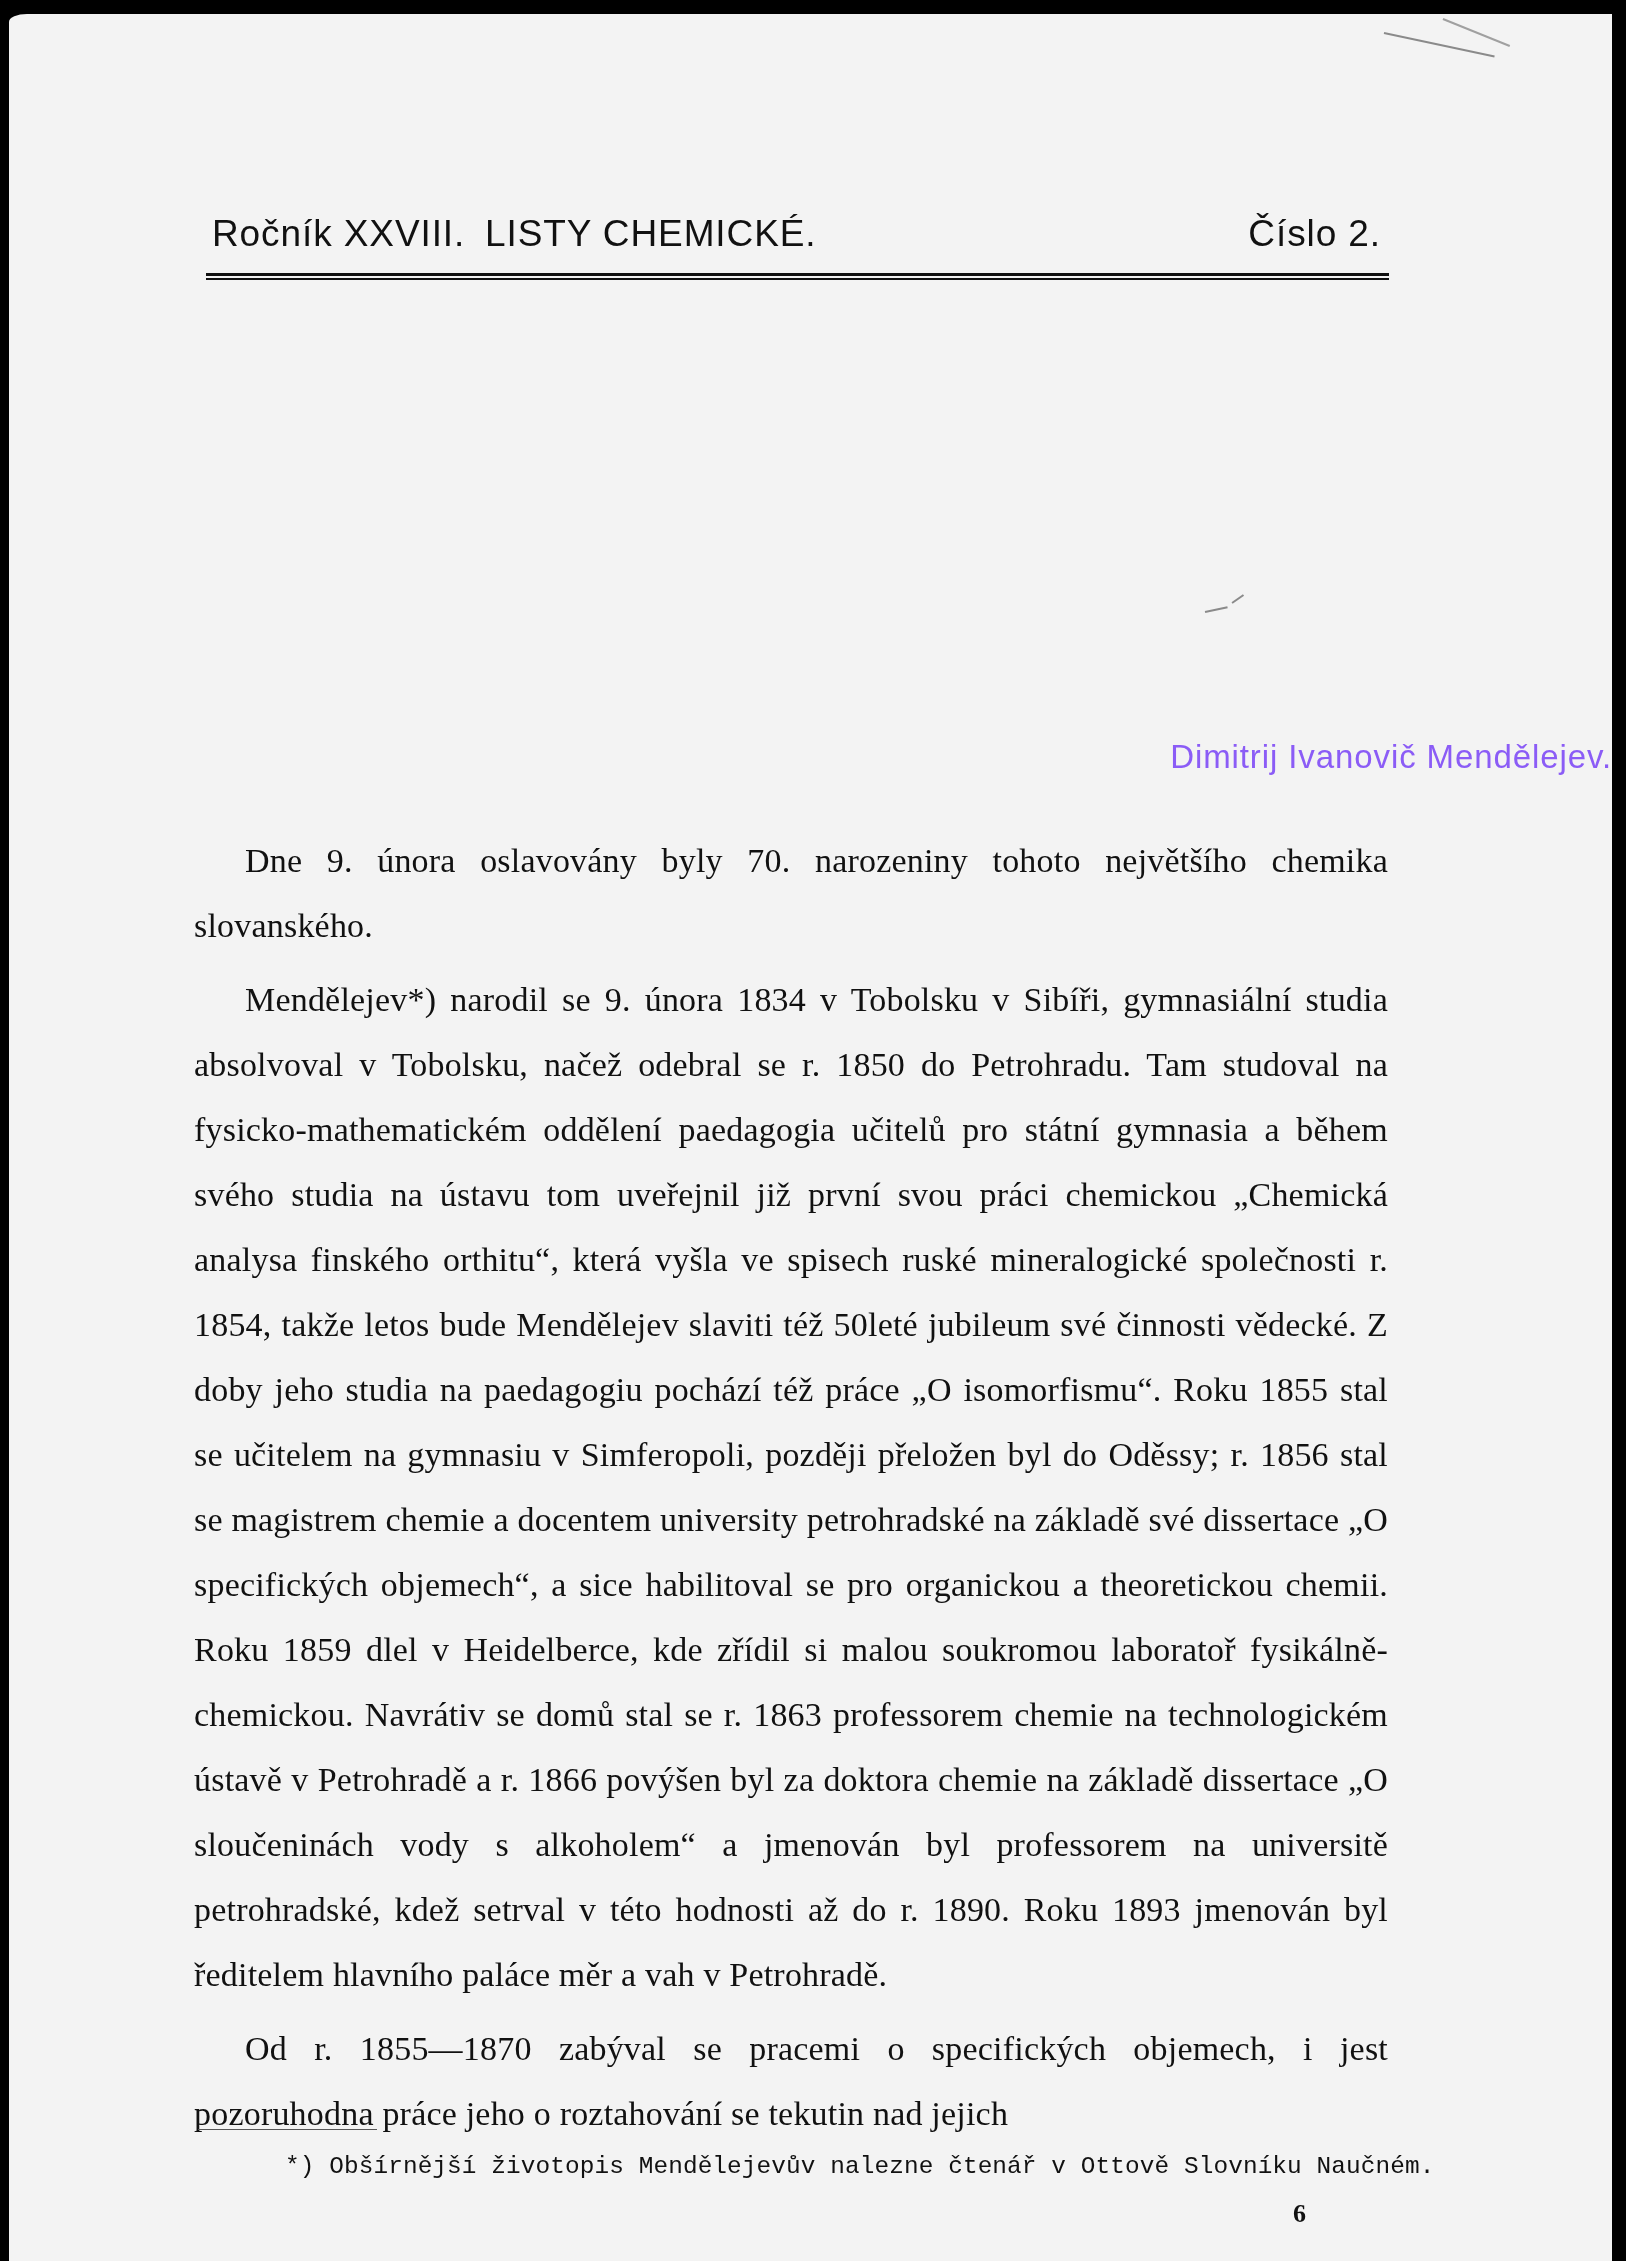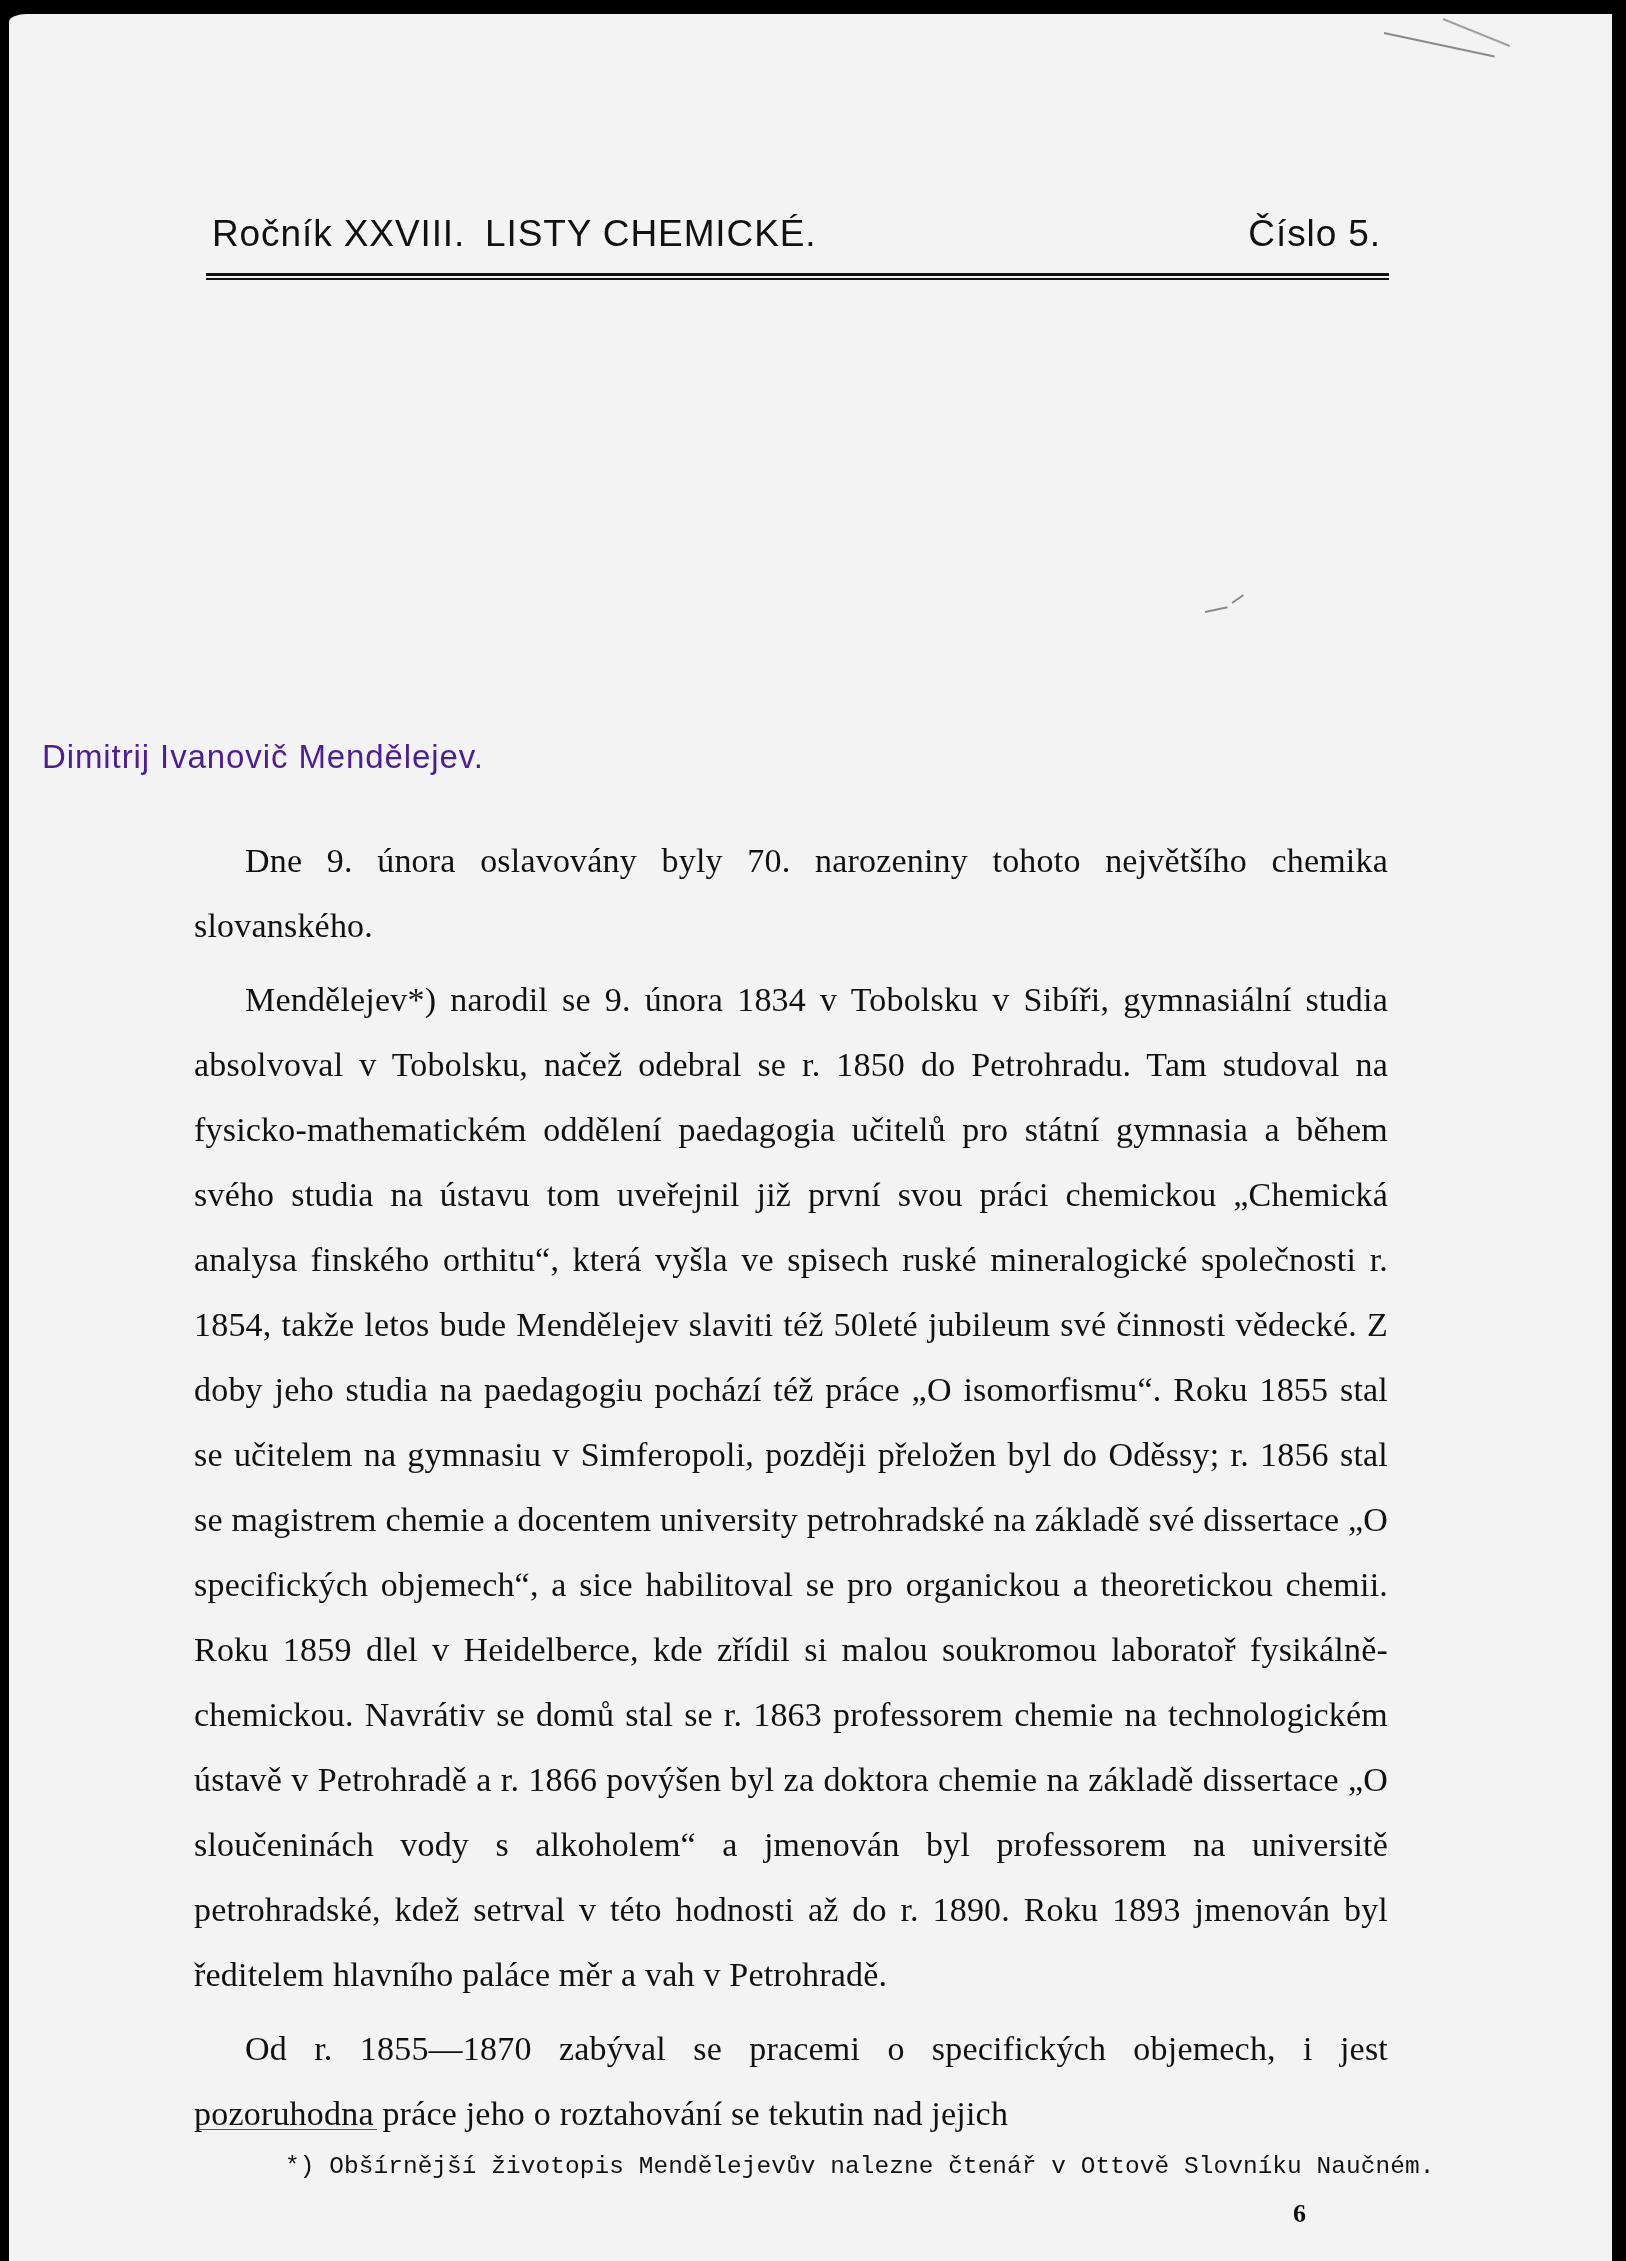--- a/index.html
+++ b/index.html
@@ -36,27 +36,27 @@
     .h-center { left: 262px; margin-left: 31px; }
     .h-right { right: 0; }
     .rule {
       position: absolute; left: 197px; width: 1183px;
       height: 3.2px; background: #111;
     }
     .rule1 { top: 259px; }
     .rule2 { top: 264px; height: 2.3px; }
     .title {
       position: absolute;
-      left: 0; width: 100%; text-align: left;
+      left: 0; width: 100%; text-align: right;
       top: 724px;
       font-family: "Liberation Sans", "DejaVu Sans", sans-serif;
       font-size: 33px;
       letter-spacing: 0.9px;
-      color: #4c1d95;
-      padding-left: 33px; box-sizing: border-box;
+      color: #8b5cf6;
+      padding-left: 18px; box-sizing: border-box;
     }
     .body {
       position: absolute;
       left: 185px; top: 814px;
       width: 1194px;
       font-size: 34px;
       line-height: 65px;
       text-align: justify;
       letter-spacing: 0.2px;
     }
@@ -87,21 +87,21 @@
 
 <div class="page">
   <div class="scan-mark" style="left:1375px; top:18px; width:113px; transform: rotate(12deg);"></div>
   <div class="scan-mark" style="left:1434px; top:4.5px; width:72px; transform: rotate(22deg); background:#a0a0a0;"></div>
   <div class="scan-mark" style="left:1196px; top:597px; width:22.6px; transform: rotate(-12deg);"></div>
   <div class="scan-mark" style="left:1223px; top:588px; width:13.6px; transform: rotate(-35deg);"></div>
 
   <div class="header">
     <span class="h-left">Ročník XXVIII.</span>
     <span class="h-center">LISTY CHEMICKÉ.</span>
-    <span class="h-right">Číslo 5.</span>
+    <span class="h-right">Číslo 2.</span>
   </div>
   <div class="rule rule1"></div>
   <div class="rule rule2"></div>
 
   <div class="title">Dimitrij Ivanovič Mendělejev.</div>
 
   <div class="body">
     <p class="p1">Dne 9. února oslavovány byly 70. narozeniny tohoto největšího chemika slovanského.</p>
     <p>Mendělejev*) narodil se 9. února 1834 v Tobolsku v Sibíři, gymnasiální studia absolvoval v Tobolsku, načež odebral se r. 1850 do Petrohradu. Tam studoval na fysicko-mathematickém oddělení paedagogia učitelů pro státní gymnasia a během svého studia na ústavu tom uveřejnil již první svou práci chemickou „Chemická analysa finského orthitu“, která vyšla ve spisech ruské mineralogické společnosti r. 1854, takže letos bude Mendělejev slaviti též 50leté jubileum své činnosti vědecké. Z doby jeho studia na paedagogiu pochází též práce „O isomorfismu“. Roku 1855 stal se učitelem na gymnasiu v Simferopoli, později přeložen byl do Oděssy; r. 1856 stal se magistrem chemie a docentem university petrohradské na základě své dissertace „O specifických objemech“, a sice habilitoval se pro organickou a theoretickou chemii. Roku 1859 dlel v Heidelberce, kde zřídil si malou soukromou laboratoř fysikálně-chemickou. Navrátiv se domů stal se r. 1863 professorem chemie na technologickém ústavě v Petrohradě a r. 1866 povýšen byl za doktora chemie na základě dissertace „O sloučeninách vody s alkoholem“ a jmenován byl professorem na universitě petrohradské, kdež setrval v této hodnosti až do r. 1890. Roku 1893 jmenován byl ředitelem hlavního paláce měr a vah v Petrohradě.</p>
     <p>Od r. 1855—1870 zabýval se pracemi o specifických objemech, i jest pozoruhodna práce jeho o roztahování se tekutin nad jejich</p>

